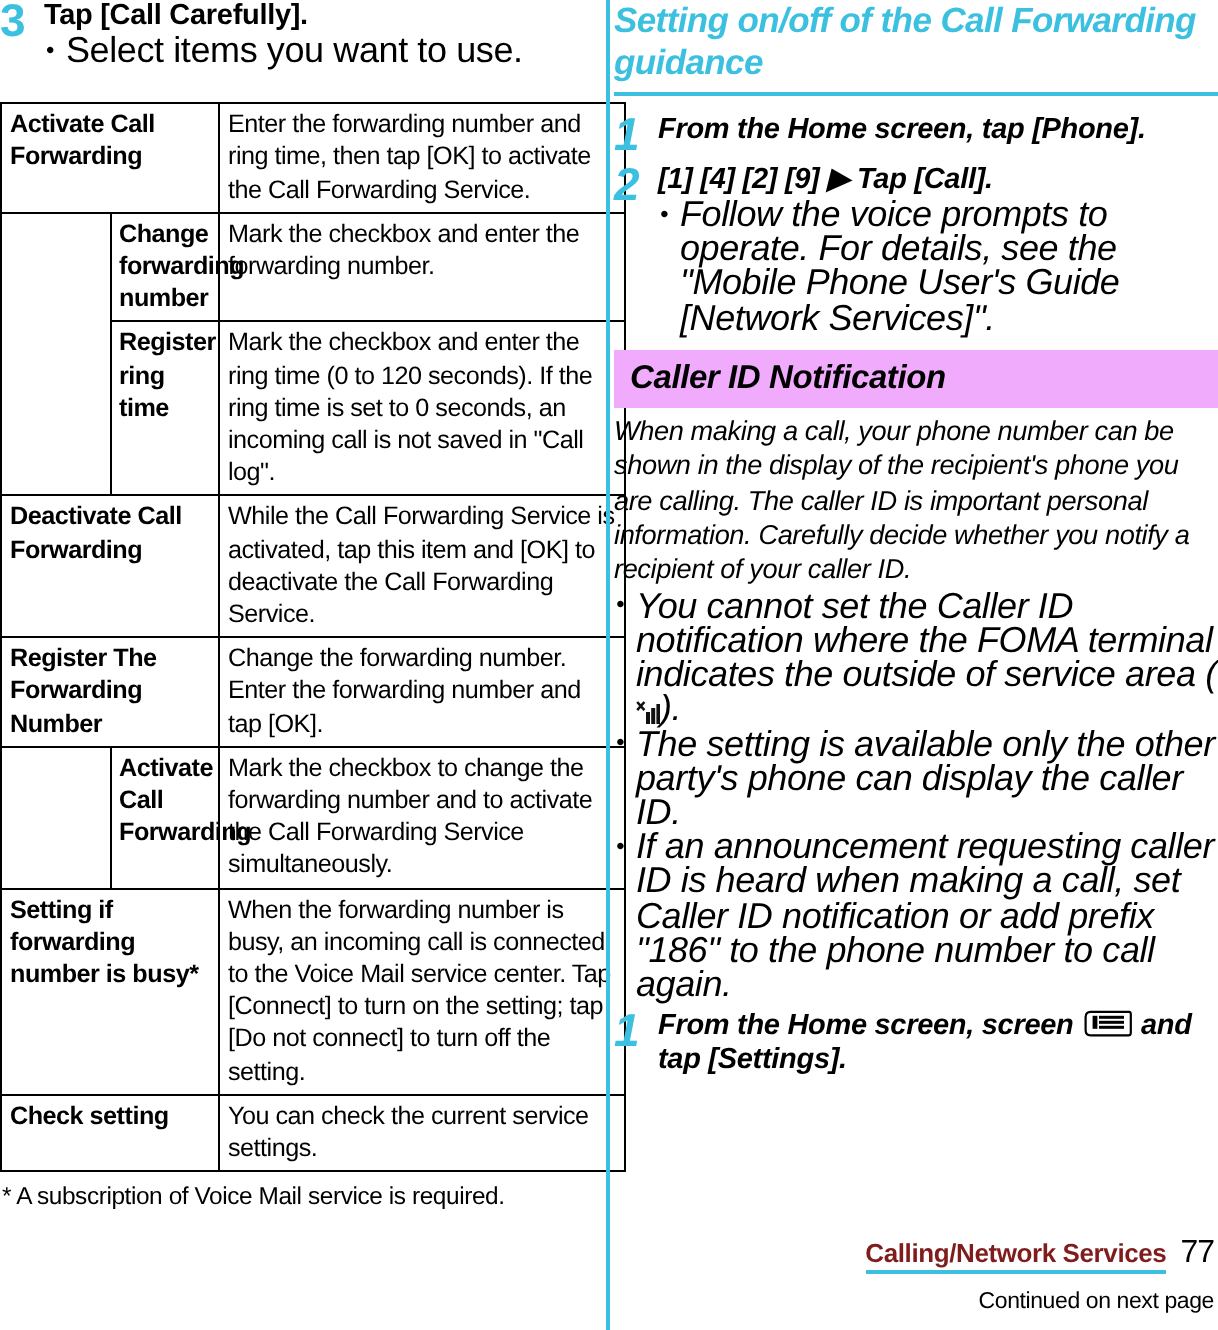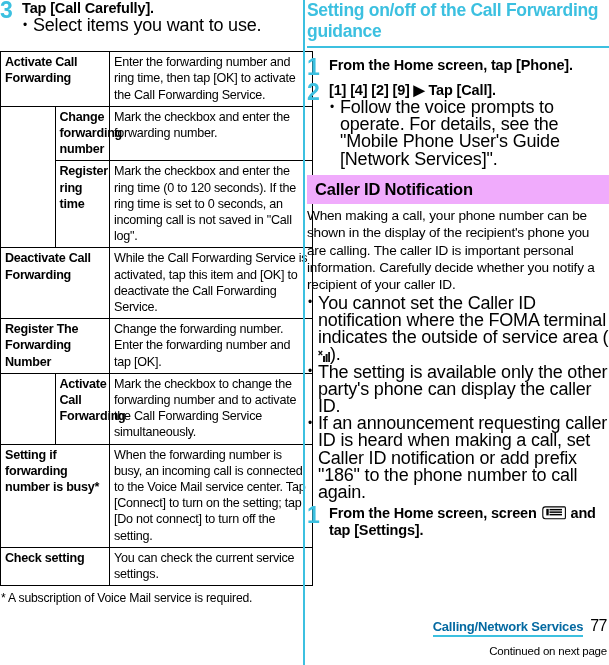--- a/index.html
+++ b/index.html
@@ -30,20 +30,21 @@
     height: 665px;
     box-sizing: border-box;
   }
   .col-right {
     position: absolute;
     left: 307px;
     top: 0px;
     width: 302px;
     height: 486px;
     box-sizing: border-box;
+    font-style: italic;
   }
   .col-divider {
     position: absolute;
     left: 303px;
     top: 0px;
     width: 2px;
     height: 665px;
     background: #3cc0e0;
   }
 
@@ -196,21 +197,21 @@
     bottom: 8px;
     text-align: right;
   }
   .footer-row {
     display: flex;
     align-items: baseline;
     justify-content: flex-end;
     gap: 7px;
   }
   .footer-cat {
-    color: #0369a1;
+    color: #7f1d1d;
     font-weight: bold;
     font-size: 13px;
     border-bottom: 2px solid #3cc0e0;
     padding-bottom: 1px;
     letter-spacing: -0.2px;
   }
   .footer-pageno {
     font-size: 16px;
     font-weight: normal;
     line-height: 21px;

